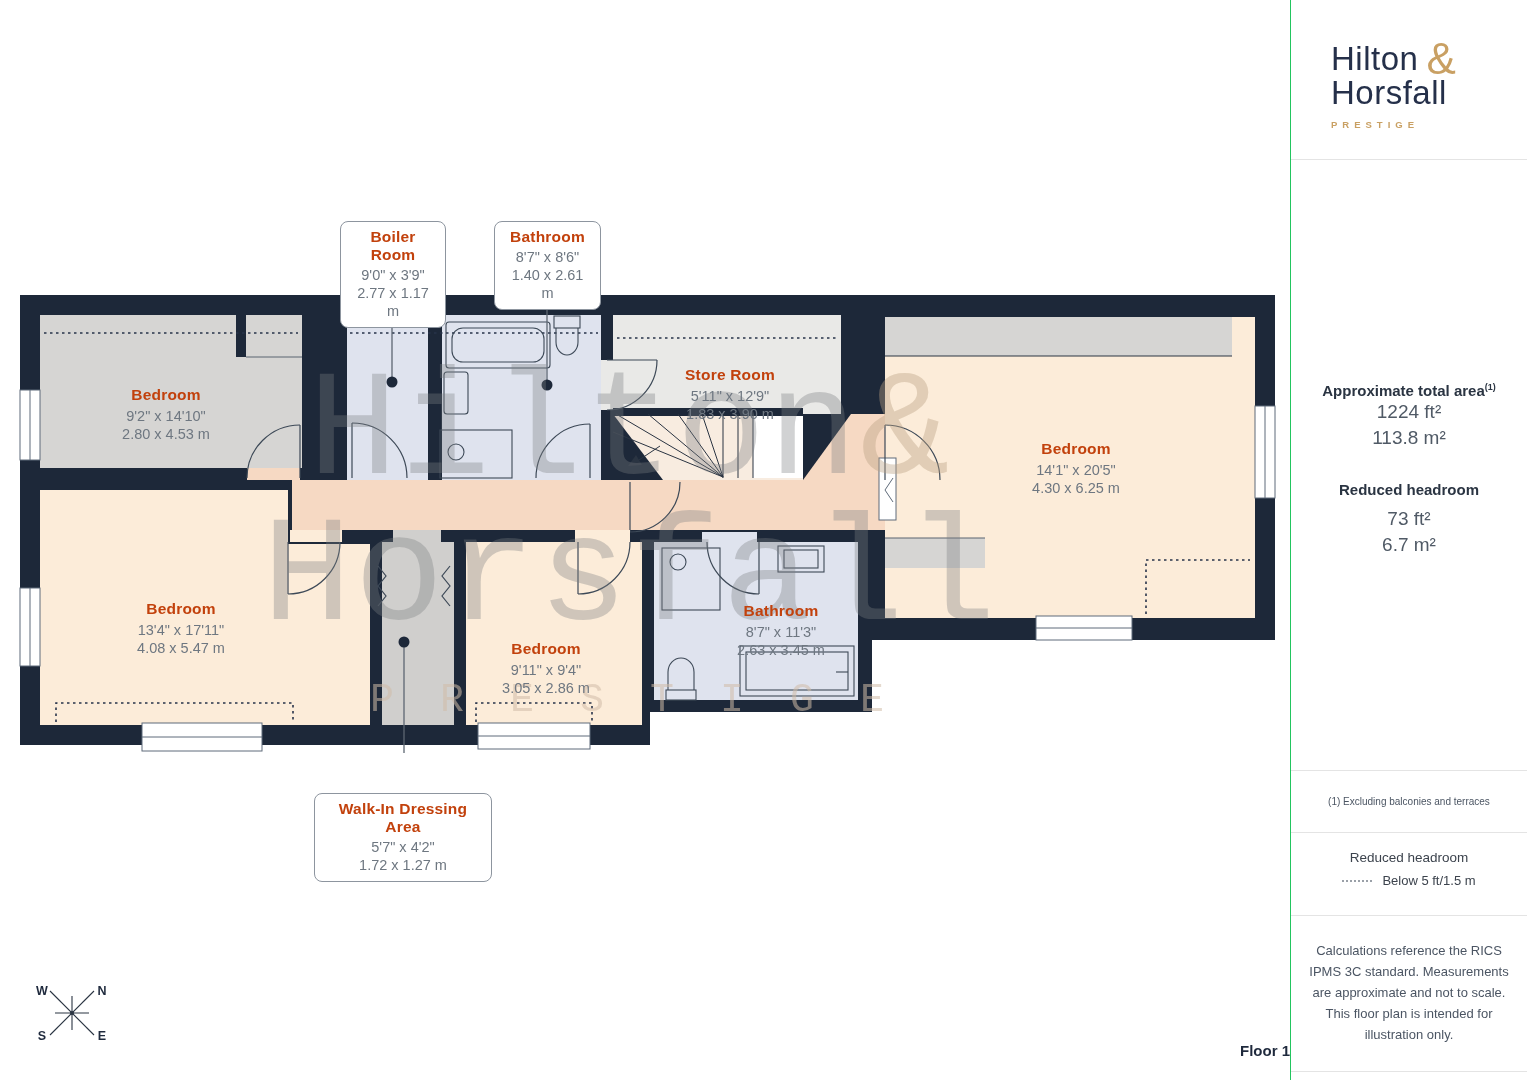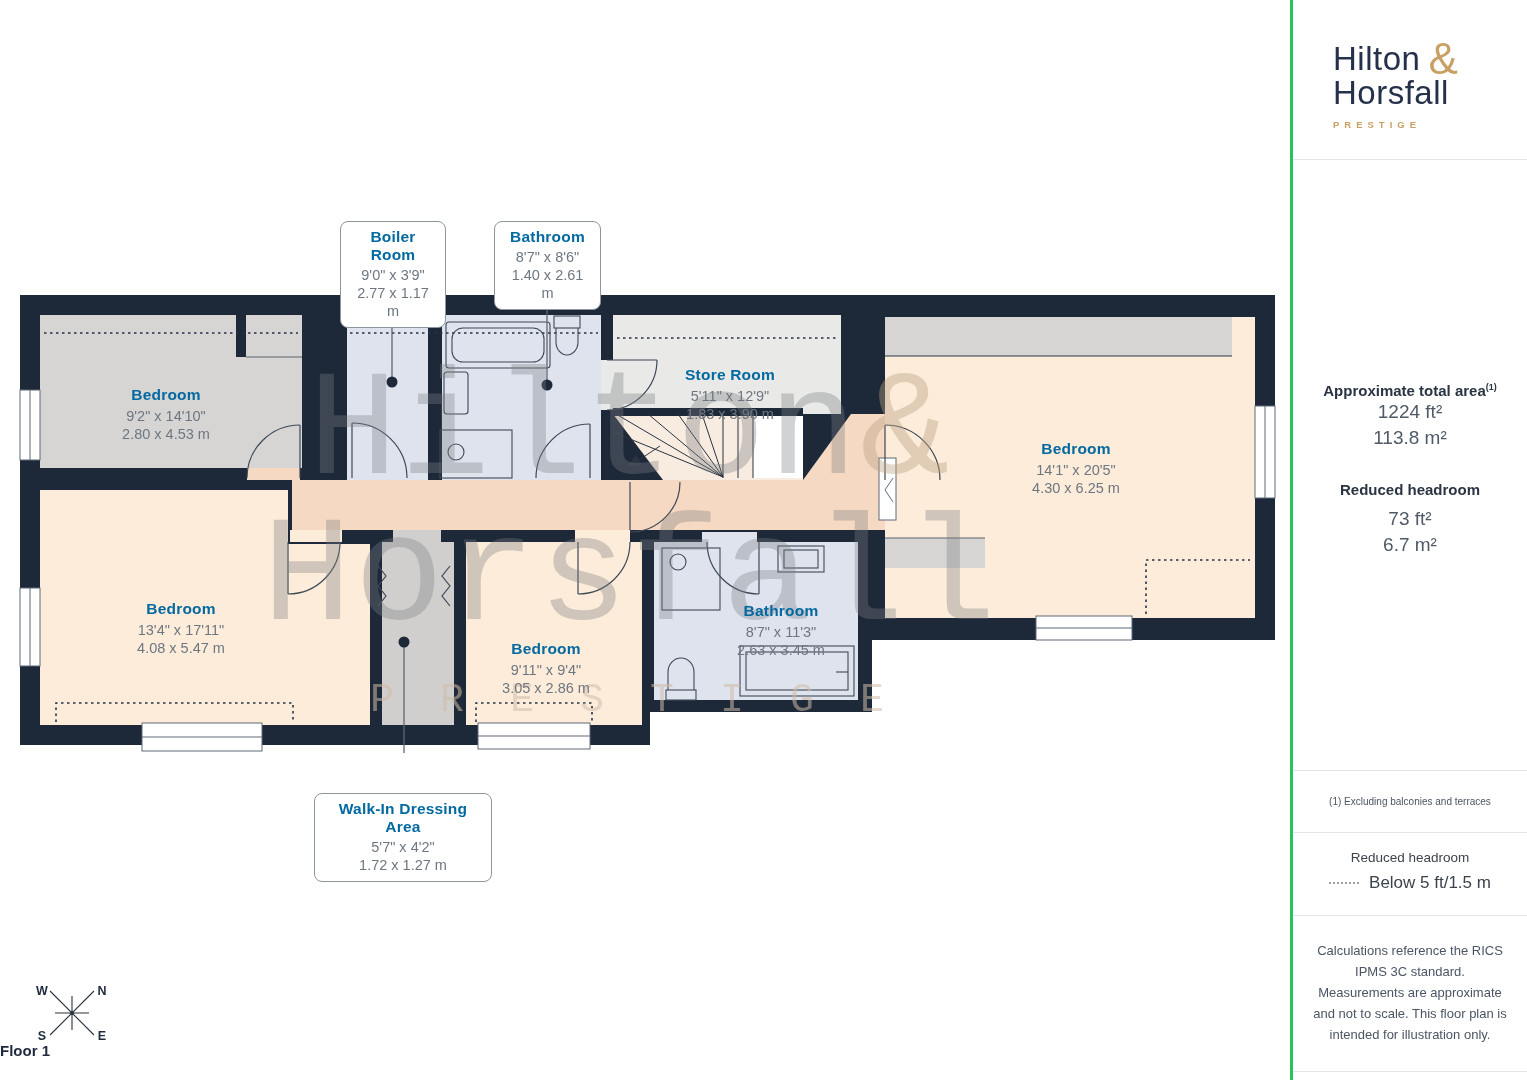--- a/index.html
+++ b/index.html
@@ -8,50 +8,50 @@
   
   #plan{position:absolute;left:0;top:0;width:1290px;height:1080px;}
   #plan-svg{position:absolute;left:0;top:0;}
 
   .watermark{position:absolute;left:255px;top:360px;width:750px;text-align:center;pointer-events:none;font-family:Liberation Mono, monospace;}
   .wm-line{font-size:150px;line-height:146px;font-weight:500;color:rgba(122,125,130,0.35);letter-spacing:2px;}
   .wm-line .amp{color:rgba(185,160,130,0.40);font-weight:400;}
   .wm-tag{margin-top:26px;font-size:40px;letter-spacing:46px;padding-left:40px;color:rgba(208,188,168,0.55);font-weight:400;}
 
   .room-label{position:absolute;width:220px;text-align:center;pointer-events:none;margin-top:20px;}
-  .room-name{font-size:15.5px;font-weight:bold;color:#0369a1;letter-spacing:.2px;margin-bottom:3px;}
+  .room-name{font-size:15.5px;font-weight:bold;color:#c2410c;letter-spacing:.2px;margin-bottom:3px;}
   .room-dim{font-size:14.5px;color:#6e7781;line-height:18px;}
 
   .callout{position:absolute;background:#fff;border:1.5px solid #8d959f;border-radius:8px;
            text-align:center;padding:6px 10px 7px;box-sizing:border-box;}
   .callout .room-name{margin-bottom:2px;}
   .callout .room-dim{line-height:18px;}
 
-  .floor-label{position:absolute;left:0;top:1042px;width:1290px;text-align:left;
+  .floor-label{position:absolute;left:0;top:1042px;width:1290px;text-align:right;
                font-size:15px;font-weight:bold;color:#1f2a3d;}
 
   
-  #sidebar{position:absolute;left:1290px;top:0;width:237px;height:1080px;border-left:3px solid #22c55e;
+  #sidebar{position:absolute;left:1290px;top:0;width:237px;height:1080px;border-left:1px solid #22c55e;
            box-sizing:border-box;background:#fff;}
   .logo-section{height:160px;box-sizing:border-box;border-bottom:1px solid #e4e4e4;padding:42px 0 0 40px;}
   .logo-line1,.logo-line2{font-size:33px;font-weight:500;color:#25304a;letter-spacing:.5px;line-height:34px;}
   .logo-line1 .amp{font-size:44px;font-weight:400;color:#c9a063;margin-left:8px;vertical-align:-4px;}
   .logo-tag{margin-top:9px;font-size:9.5px;letter-spacing:5px;color:#c9a063;font-weight:bold;}
 
   .area-section{height:610px;box-sizing:border-box;padding-top:222px;text-align:center;}
   .area-title{font-size:15px;font-weight:bold;color:#2a3442;}
   .area-title sup{font-size:9px;}
   .area-val{font-size:19px;color:#505a66;line-height:26px;}
   .reduced{margin-top:30px;margin-bottom:8px;}
 
   .footnote-section{height:62px;box-sizing:border-box;border-top:1px solid #e4e4e4;display:flex;
                     align-items:center;justify-content:center;font-size:10px;color:#4b5563;}
   .legend-section{height:83px;box-sizing:border-box;border-top:1px solid #e4e4e4;text-align:center;padding-top:17px;}
   .legend-title{font-size:13.5px;color:#3c434d;margin-bottom:8px;}
-  .legend-row{font-size:17px;color:#3c434d;display:flex;align-items:center;justify-content:center;gap:10px;}
+  .legend-row{font-size:13px;color:#3c434d;display:flex;align-items:center;justify-content:center;gap:10px;}
   .dash-sample{display:inline-block;width:30px;height:0;border-top:2px dotted #9aa0a8;}
   .disclaimer-section{height:157px;box-sizing:border-box;border-top:1px solid #e4e4e4;border-bottom:1px solid #e4e4e4;
                       padding:24px 18px 0;text-align:center;font-size:13px;color:#4b5563;line-height:1.62;}
 </style>
 </head>
 <body>
 
 <div id="stage">
 
   <div id="plan">

